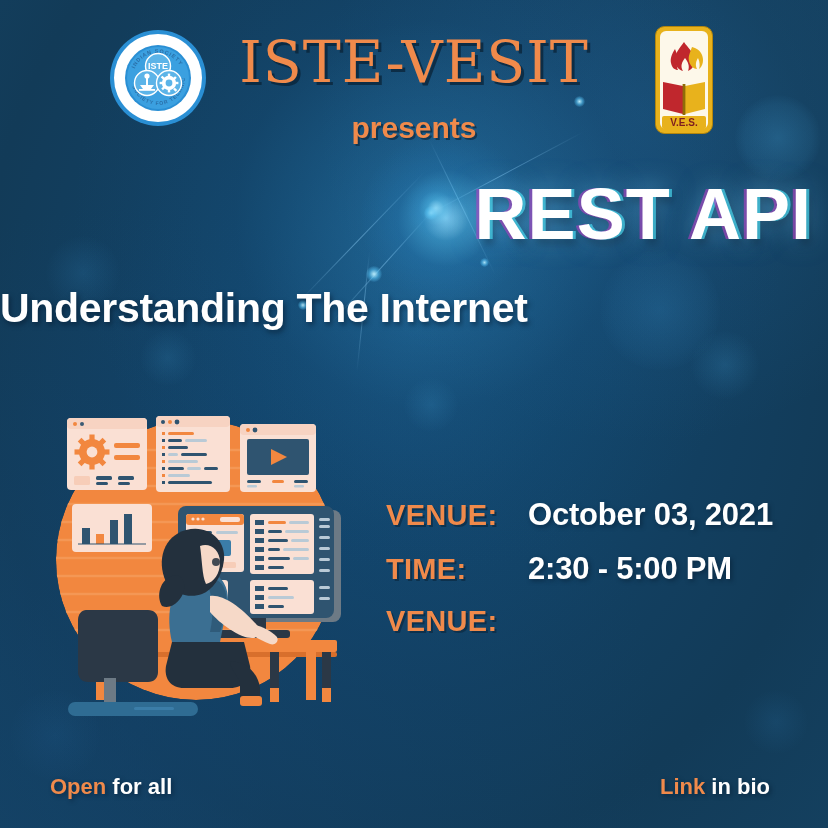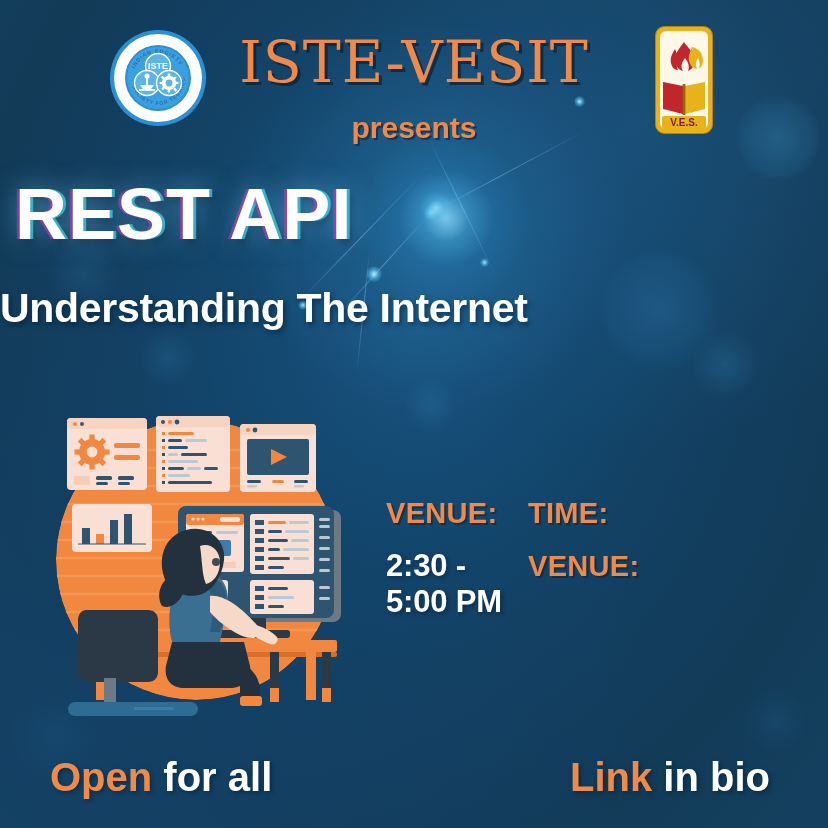--- a/index.html
+++ b/index.html
@@ -91,22 +91,21 @@
     text-shadow: 2px 2px 0 rgba(10,35,55,0.6);
     margin-top: 9px;
   }
 
   
   .title-wrap {
     position: absolute;
     left: 0;
     top: 178px;
     width: 812px;
-    text-align: left;
-    padding-left: 15px;
+    text-align: right;
   }
   .title {
     display: inline-block;
     position: relative;
     font-size: 72px;
     line-height: 1;
     font-weight: bold;
     letter-spacing: 1px;
     color: #ffffff;
     text-shadow:
@@ -150,21 +149,21 @@
     font-weight: bold;
     color: #ffffff;
     letter-spacing: -0.2px;
     text-shadow: 2px 2px 4px rgba(5,25,45,0.5);
   }
 
   
   .foot {
     position: absolute;
     bottom: 28px;
-    font-size: 40px;
+    font-size: 22px;
     font-weight: bold;
     color: #ffffff;
     text-shadow: 2px 2px 4px rgba(5,25,45,0.5);
   }
   .foot-left { left: 50px; }
   .foot-right { right: 58px; }
   .foot .hl { color: #f08a4b; }
 
   
   .illo {
@@ -474,20 +473,21 @@
         <path d="M 42,200 C 38,200 34,204 34,210 L 34,262 C 34,268 38,272 44,272 L 104,272 C 110,272 114,268 114,262 L 114,210 C 114,204 110,200 104,200 Z" fill="#2b3846"></path>
         <rect x="60" y="268" width="12" height="32" fill="#6d7a85"></rect>
         <rect x="24" y="292" width="130" height="14" rx="7" fill="#2f6c93"></rect>
         <rect x="90" y="297" width="40" height="3" rx="1.5" fill="#3b7da8"></rect>
       </g>
     </svg>
   </div>
 
   <div class="details">
     <div class="det-label">VENUE:</div>
+    <div class="det-value">October 03, 2021</div>
     <div class="det-label">TIME:</div>
     <div class="det-value">2:30 - 5:00 PM</div>
     <div class="det-label">VENUE:</div>
   </div>
 
   <div class="foot foot-left">
     <span class="hl">Open</span><span> for all</span>
   </div>
   <div class="foot foot-right">
     <span class="hl">Link</span><span> in bio</span>

